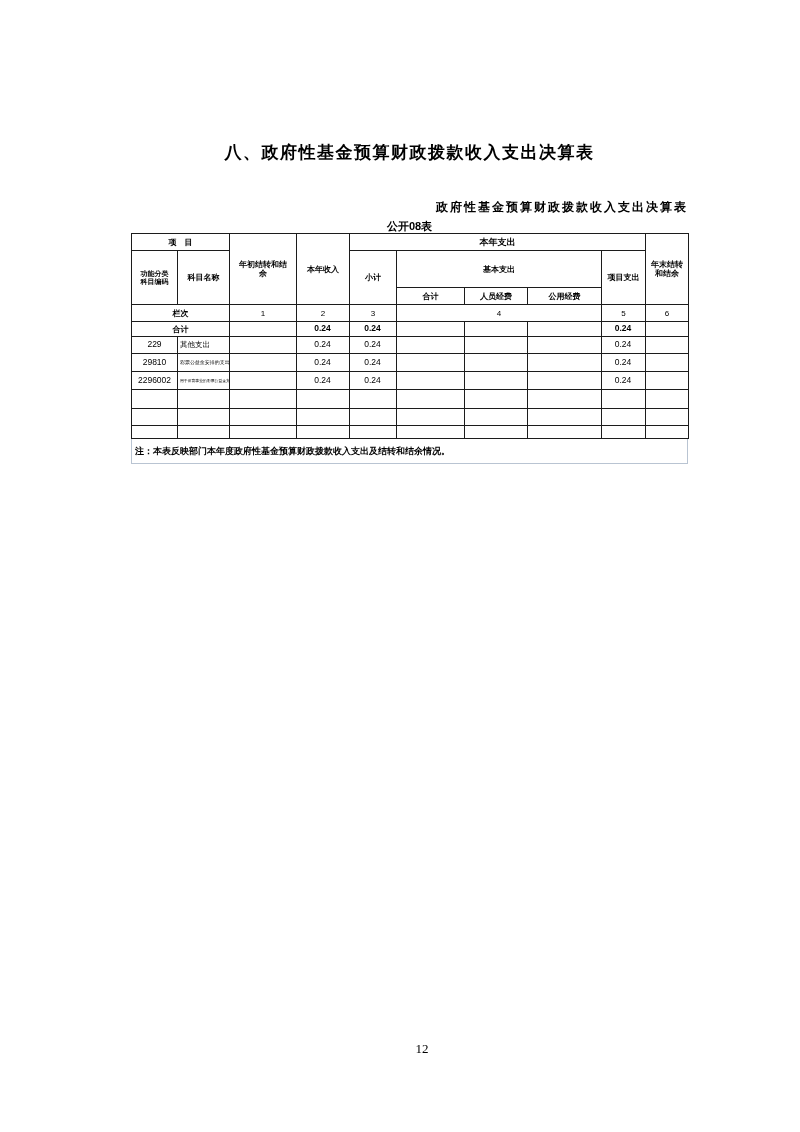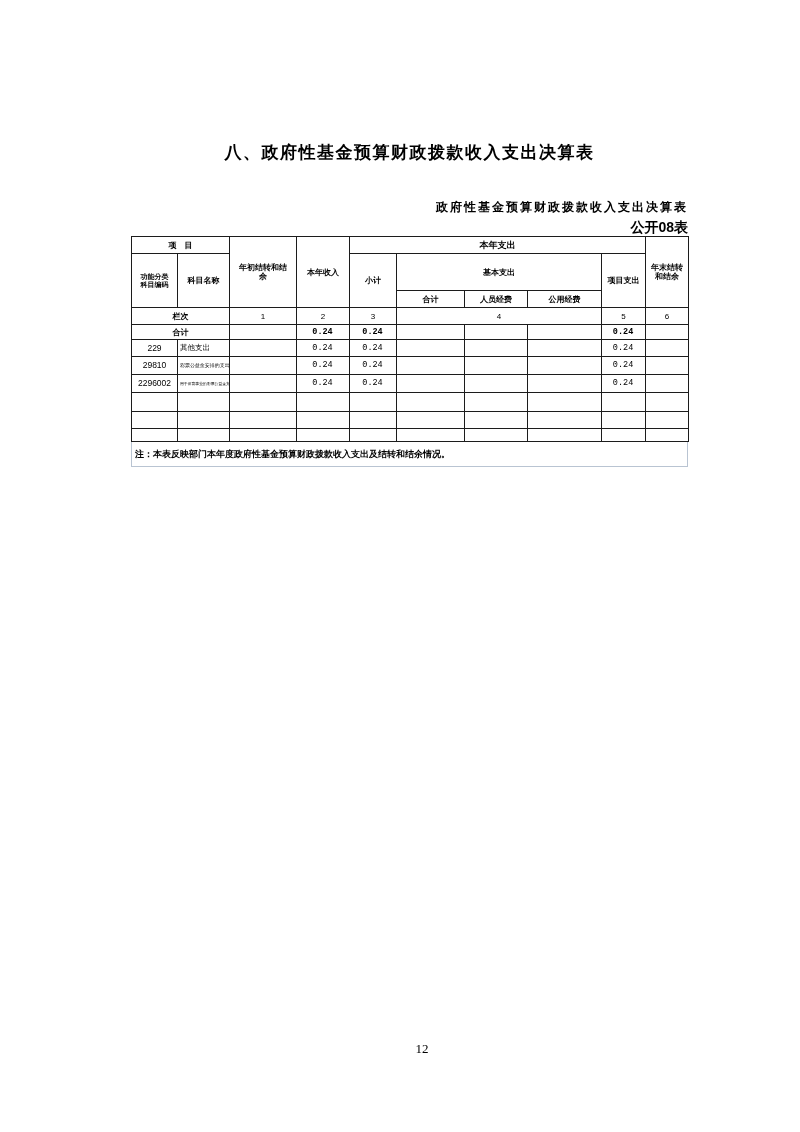--- a/index.html
+++ b/index.html
@@ -11,37 +11,37 @@
   .content { position:absolute; left:131px; top:141px; width:557px; }
 
   .main-title {
     margin:0; font-size:17px; font-weight:bold; text-align:center;
     letter-spacing:1.5px; white-space:nowrap;
   }
   .sub-title {
     margin-top:35px; font-family:"Liberation Serif", serif; font-weight:bold;
     font-size:12px; text-align:right; letter-spacing:2px; white-space:nowrap;
   }
-  .table-code { margin-top:4px; text-align:right; font-size:14px; font-weight:600; line-height:1.1; }
+  .table-code { margin-top:4px; text-align:center; font-size:11px; font-weight:600; line-height:1.1; }
   .meta-row {
     display:flex; justify-content:space-between; align-items:flex-end;
     font-size:8.5px; font-weight:600; margin-top:1px; line-height:1.2;
   }
   .u { border-bottom:1px solid #000; padding-bottom:1px; }
 
   table.budget {
     border-collapse:collapse; table-layout:fixed; width:557px; margin-top:1px;
   }
   table.budget th, table.budget td {
     border:1.5px solid #1c1c1c; padding:0 2px; font-size:8px; line-height:1.15;
     text-align:center; vertical-align:middle; overflow:hidden;
   }
   table.budget th { font-weight:bold; }
   .fs9 { font-size:9px !important; }
-  .num { text-align:center; padding-right:3px !important; font-size:8.5px !important;font-family:Liberation Mono, monospace; }
+  .num { text-align:center; padding-right:3px !important; font-size:8.5px !important; }
   .code { text-align:left; padding-left:2px !important; font-size:8.5px !important; }
   .name { text-align:left !important; padding-left:2px !important; font-size:7.5px !important; white-space:nowrap; }
   tr.total-row td { font-weight:bold; }
   .w52 { display:inline-block; width:52px; }
   .w36 { display:inline-block; width:36px; }
   .two-line span { display:block; font-size:7px; }
   .shrink-a { display:inline-block; transform:scale(0.62); transform-origin:0 50%; white-space:nowrap; font-size:8px; }
   .shrink-b { display:inline-block; transform:scale(0.48); transform-origin:0 50%; white-space:nowrap; font-size:8px; }
 
   .note-box {

